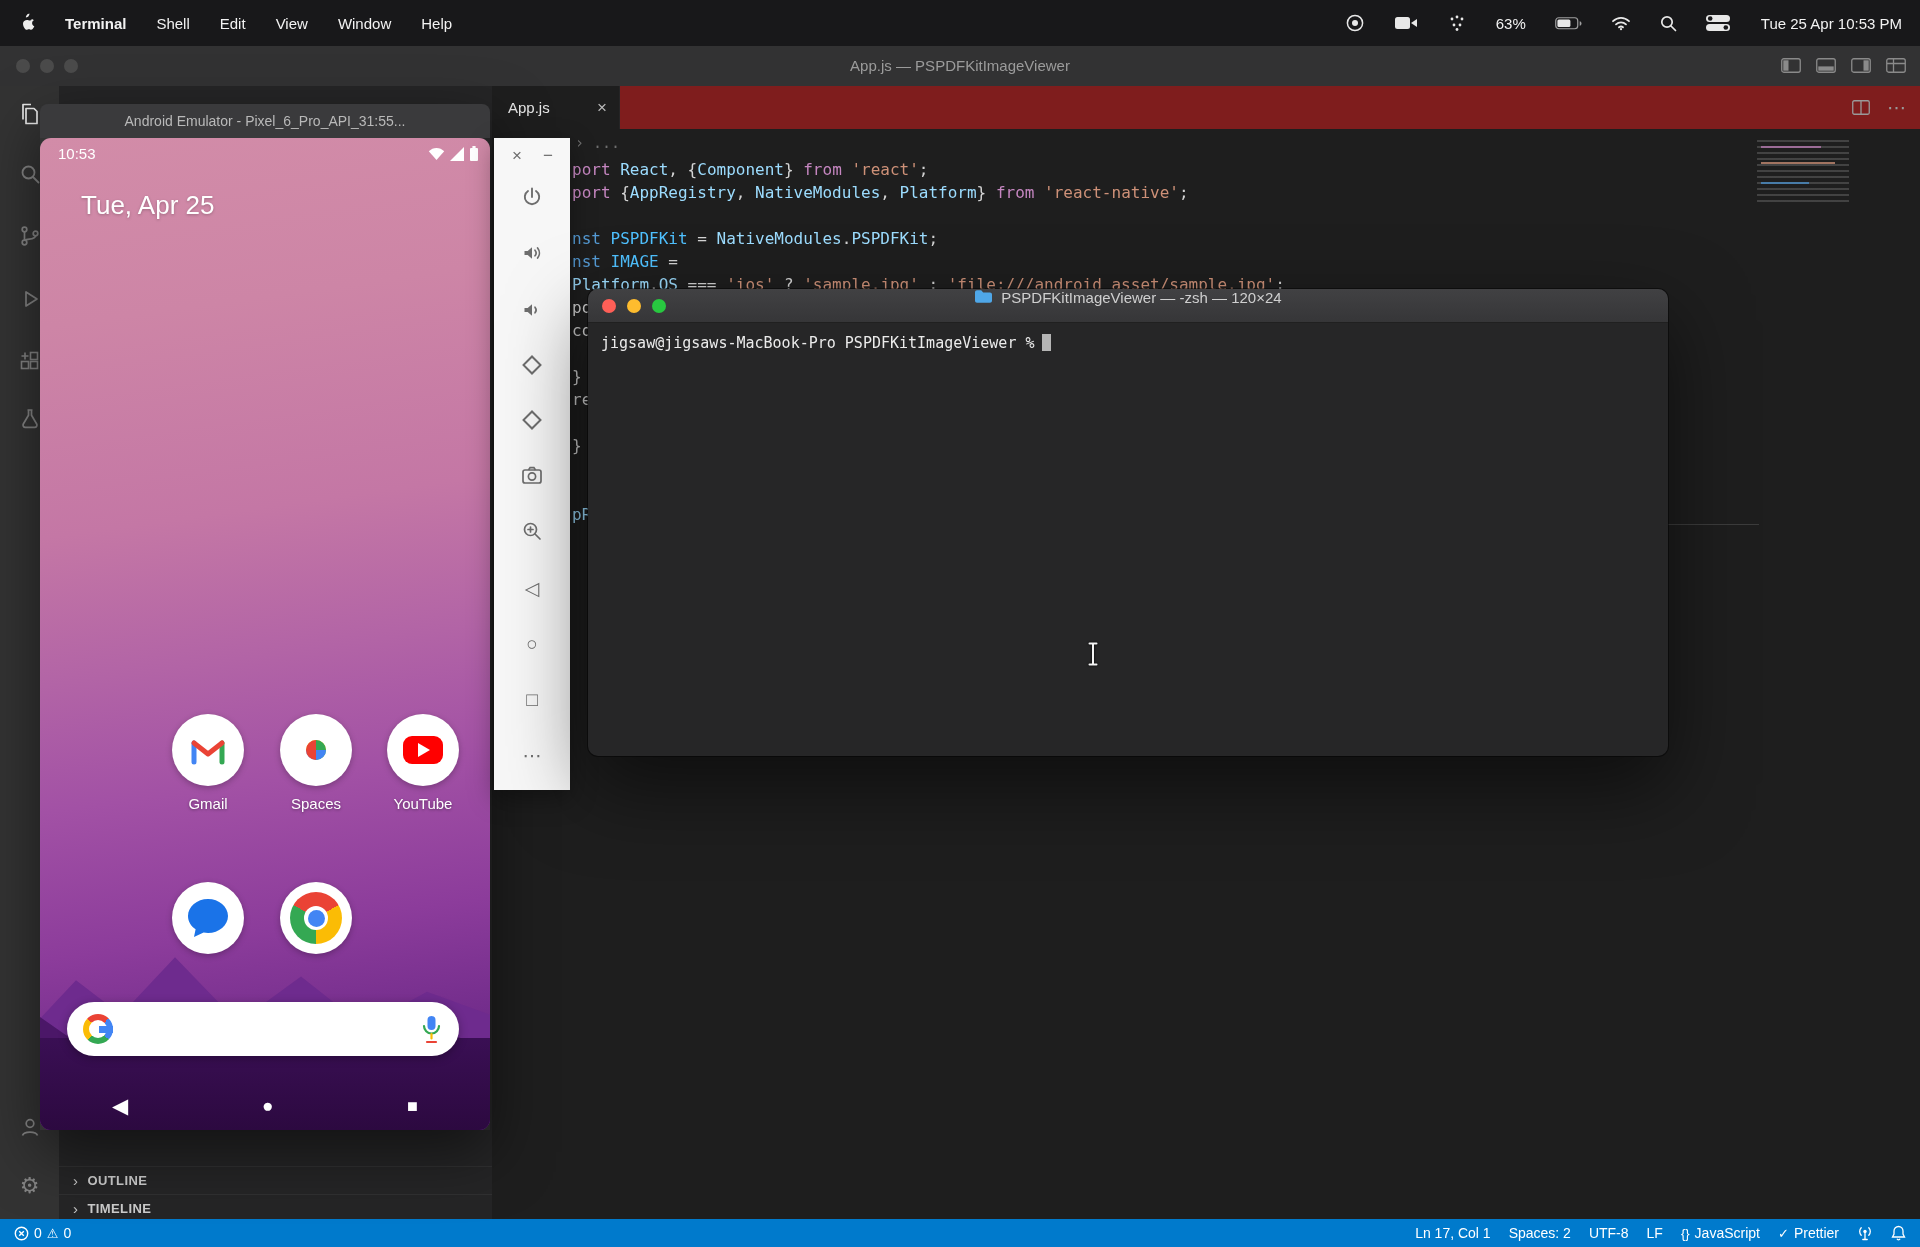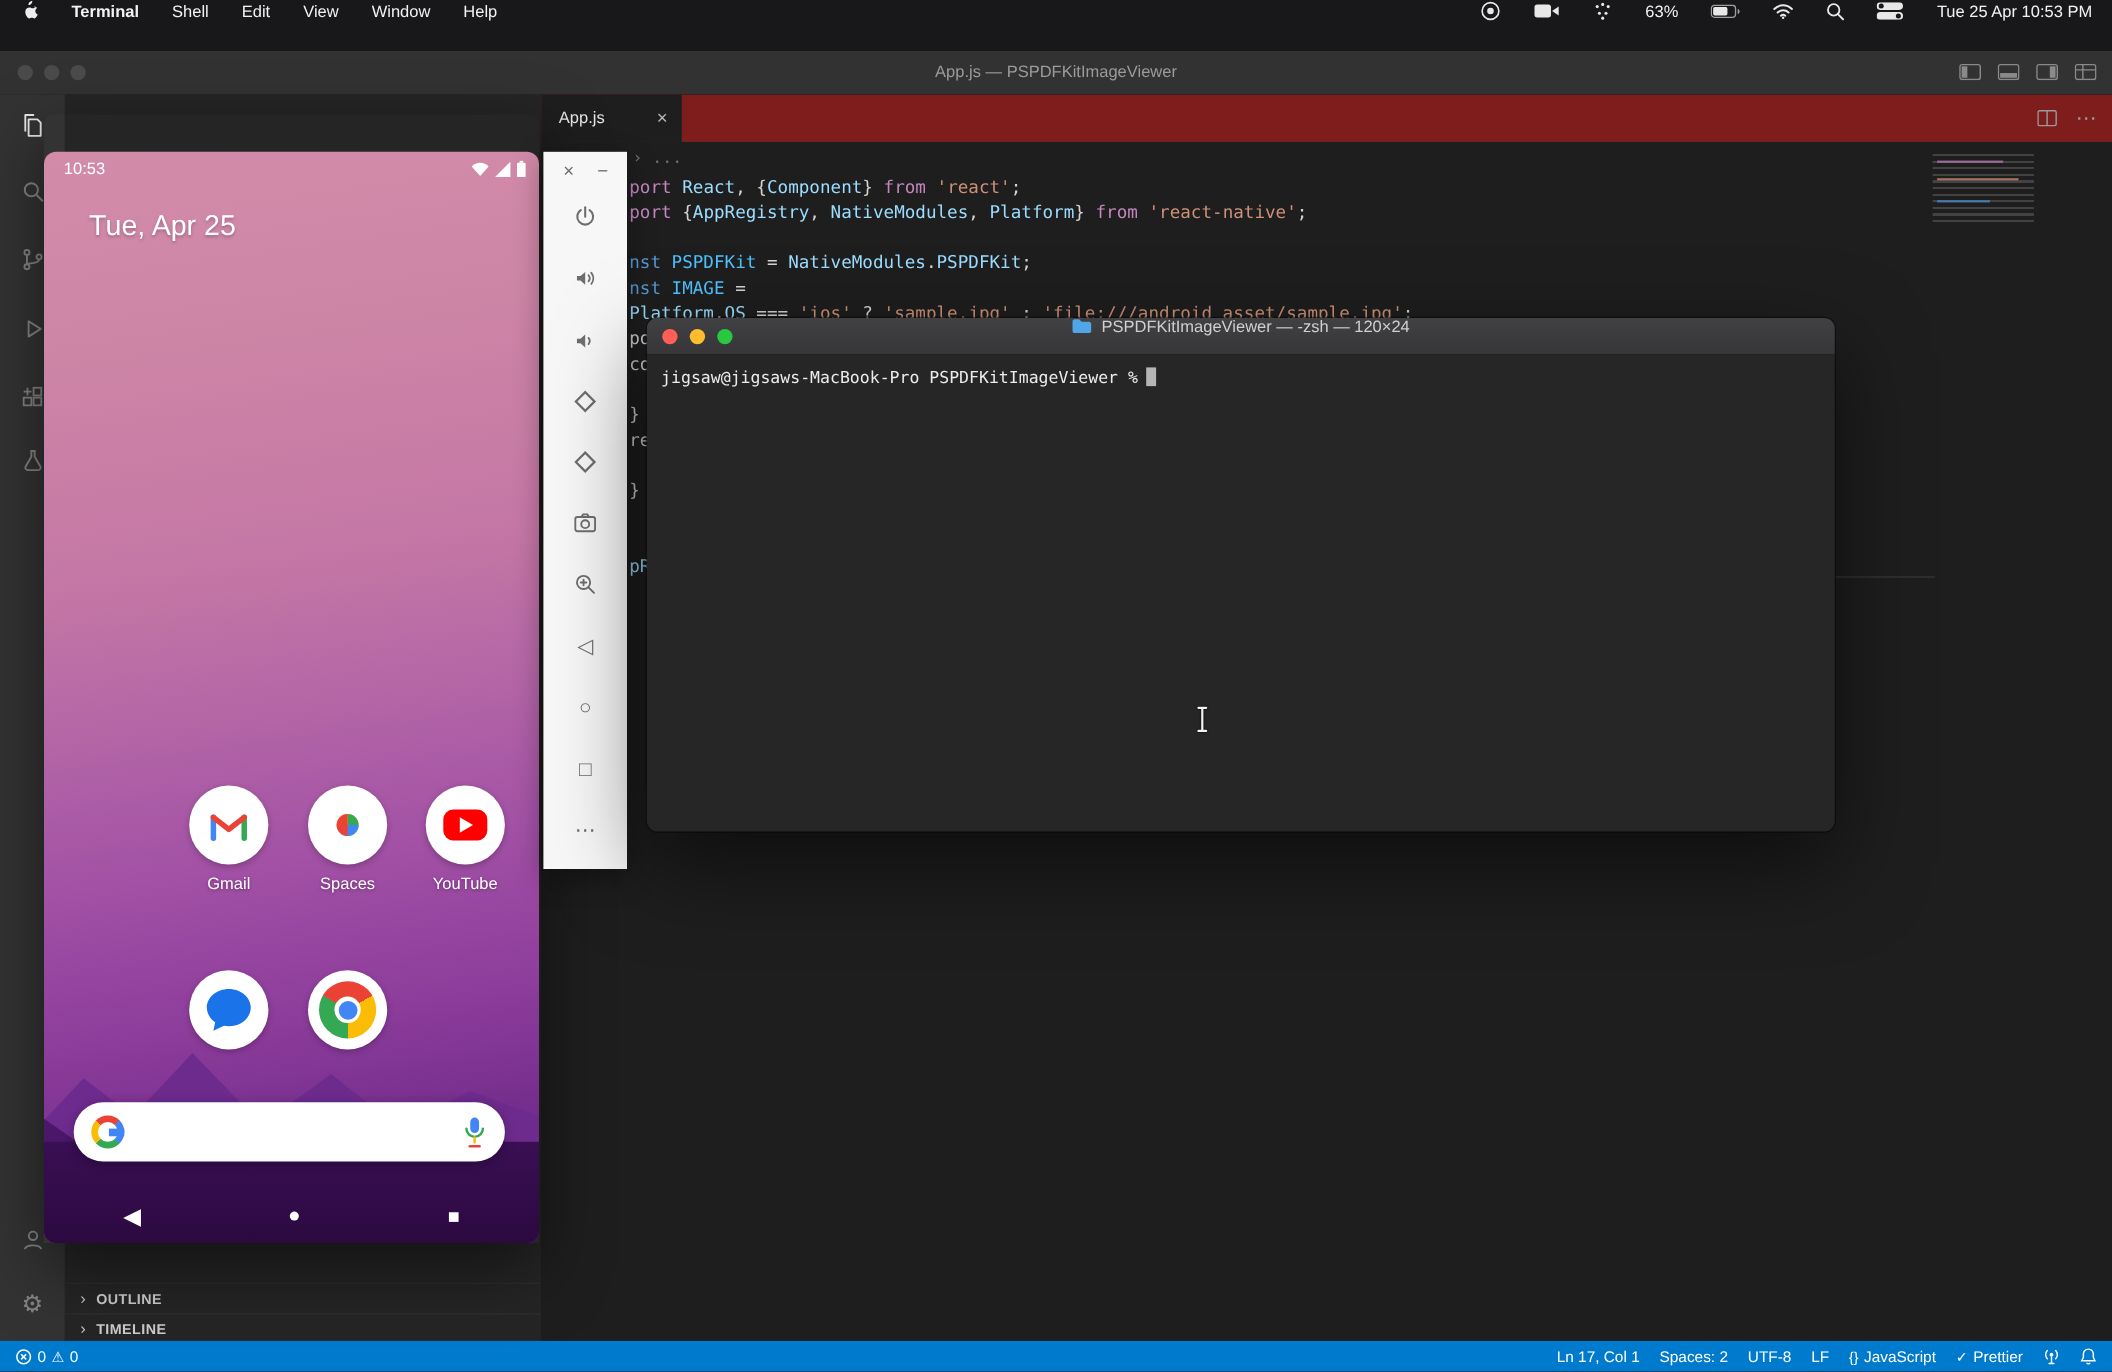--- a/index.html
+++ b/index.html
@@ -1,21 +1,21 @@
 <!DOCTYPE html>
 <html><head>
 <meta charset="utf-8">
 <style>
   * { margin:0; padding:0; box-sizing:border-box; }
   html,body { width:1920px; height:1247px; overflow:hidden; background:#000; font-family:"Liberation Sans",sans-serif; }
   .screen { position:absolute; inset:0; width:1920px; height:1247px; overflow:hidden; }
 
   
   .menubar { position:absolute; top:0; left:0; right:0; height:46px; background:#18181a; z-index:40;
-             display:flex; align-items:flex-start; justify-content:space-between; padding:0 18px;
+             display:flex; align-items:center; justify-content:space-between; padding:0 18px;
              color:#f2f2f2; font-size:15px; }
   .mb-left { display:flex; align-items:center; gap:30px; }
   .mb-app { font-weight:bold; }
   .mb-item { cursor:default; }
   .mb-right { display:flex; align-items:center; gap:29px; }
   .mb-ico { display:flex; align-items:center; }
   .mb-clock { margin-left:2px; }
 
   
   .vscode { position:absolute; left:0; top:46px; width:1920px; height:1201px; background:#1e1e1e; z-index:1; }
@@ -307,20 +307,23 @@
             <svg width="15" height="16" fill="none" stroke="#fff" stroke-width="1.3">
               <path d="M7.5 1.5A4.5 4.5 0 0 0 3 6v3l-1.5 3h12L12 9V6a4.5 4.5 0 0 0-4.5-4.5z"></path>
               <path d="M6 13.8a1.6 1.6 0 0 0 3 0"></path>
             </svg>
           </span>
       </div>
     </div>
   </div>
 
   <div class="emu">
+    <div class="emu-titlebar">
+      <span>Android Emulator - Pixel_6_Pro_API_31:55...</span>
+    </div>
     <div class="phone">
       <div class="phone-status">
         <span>10:53</span>
         <span class="ps-icons">
           <span>
               <svg width="17" height="14">
                 <path d="M8.5 13L0.8 4.3C2.9 2.2 5.6 1 8.5 1s5.6 1.2 7.7 3.3z" fill="#fff"></path>
               </svg>
             </span>
           <span>

